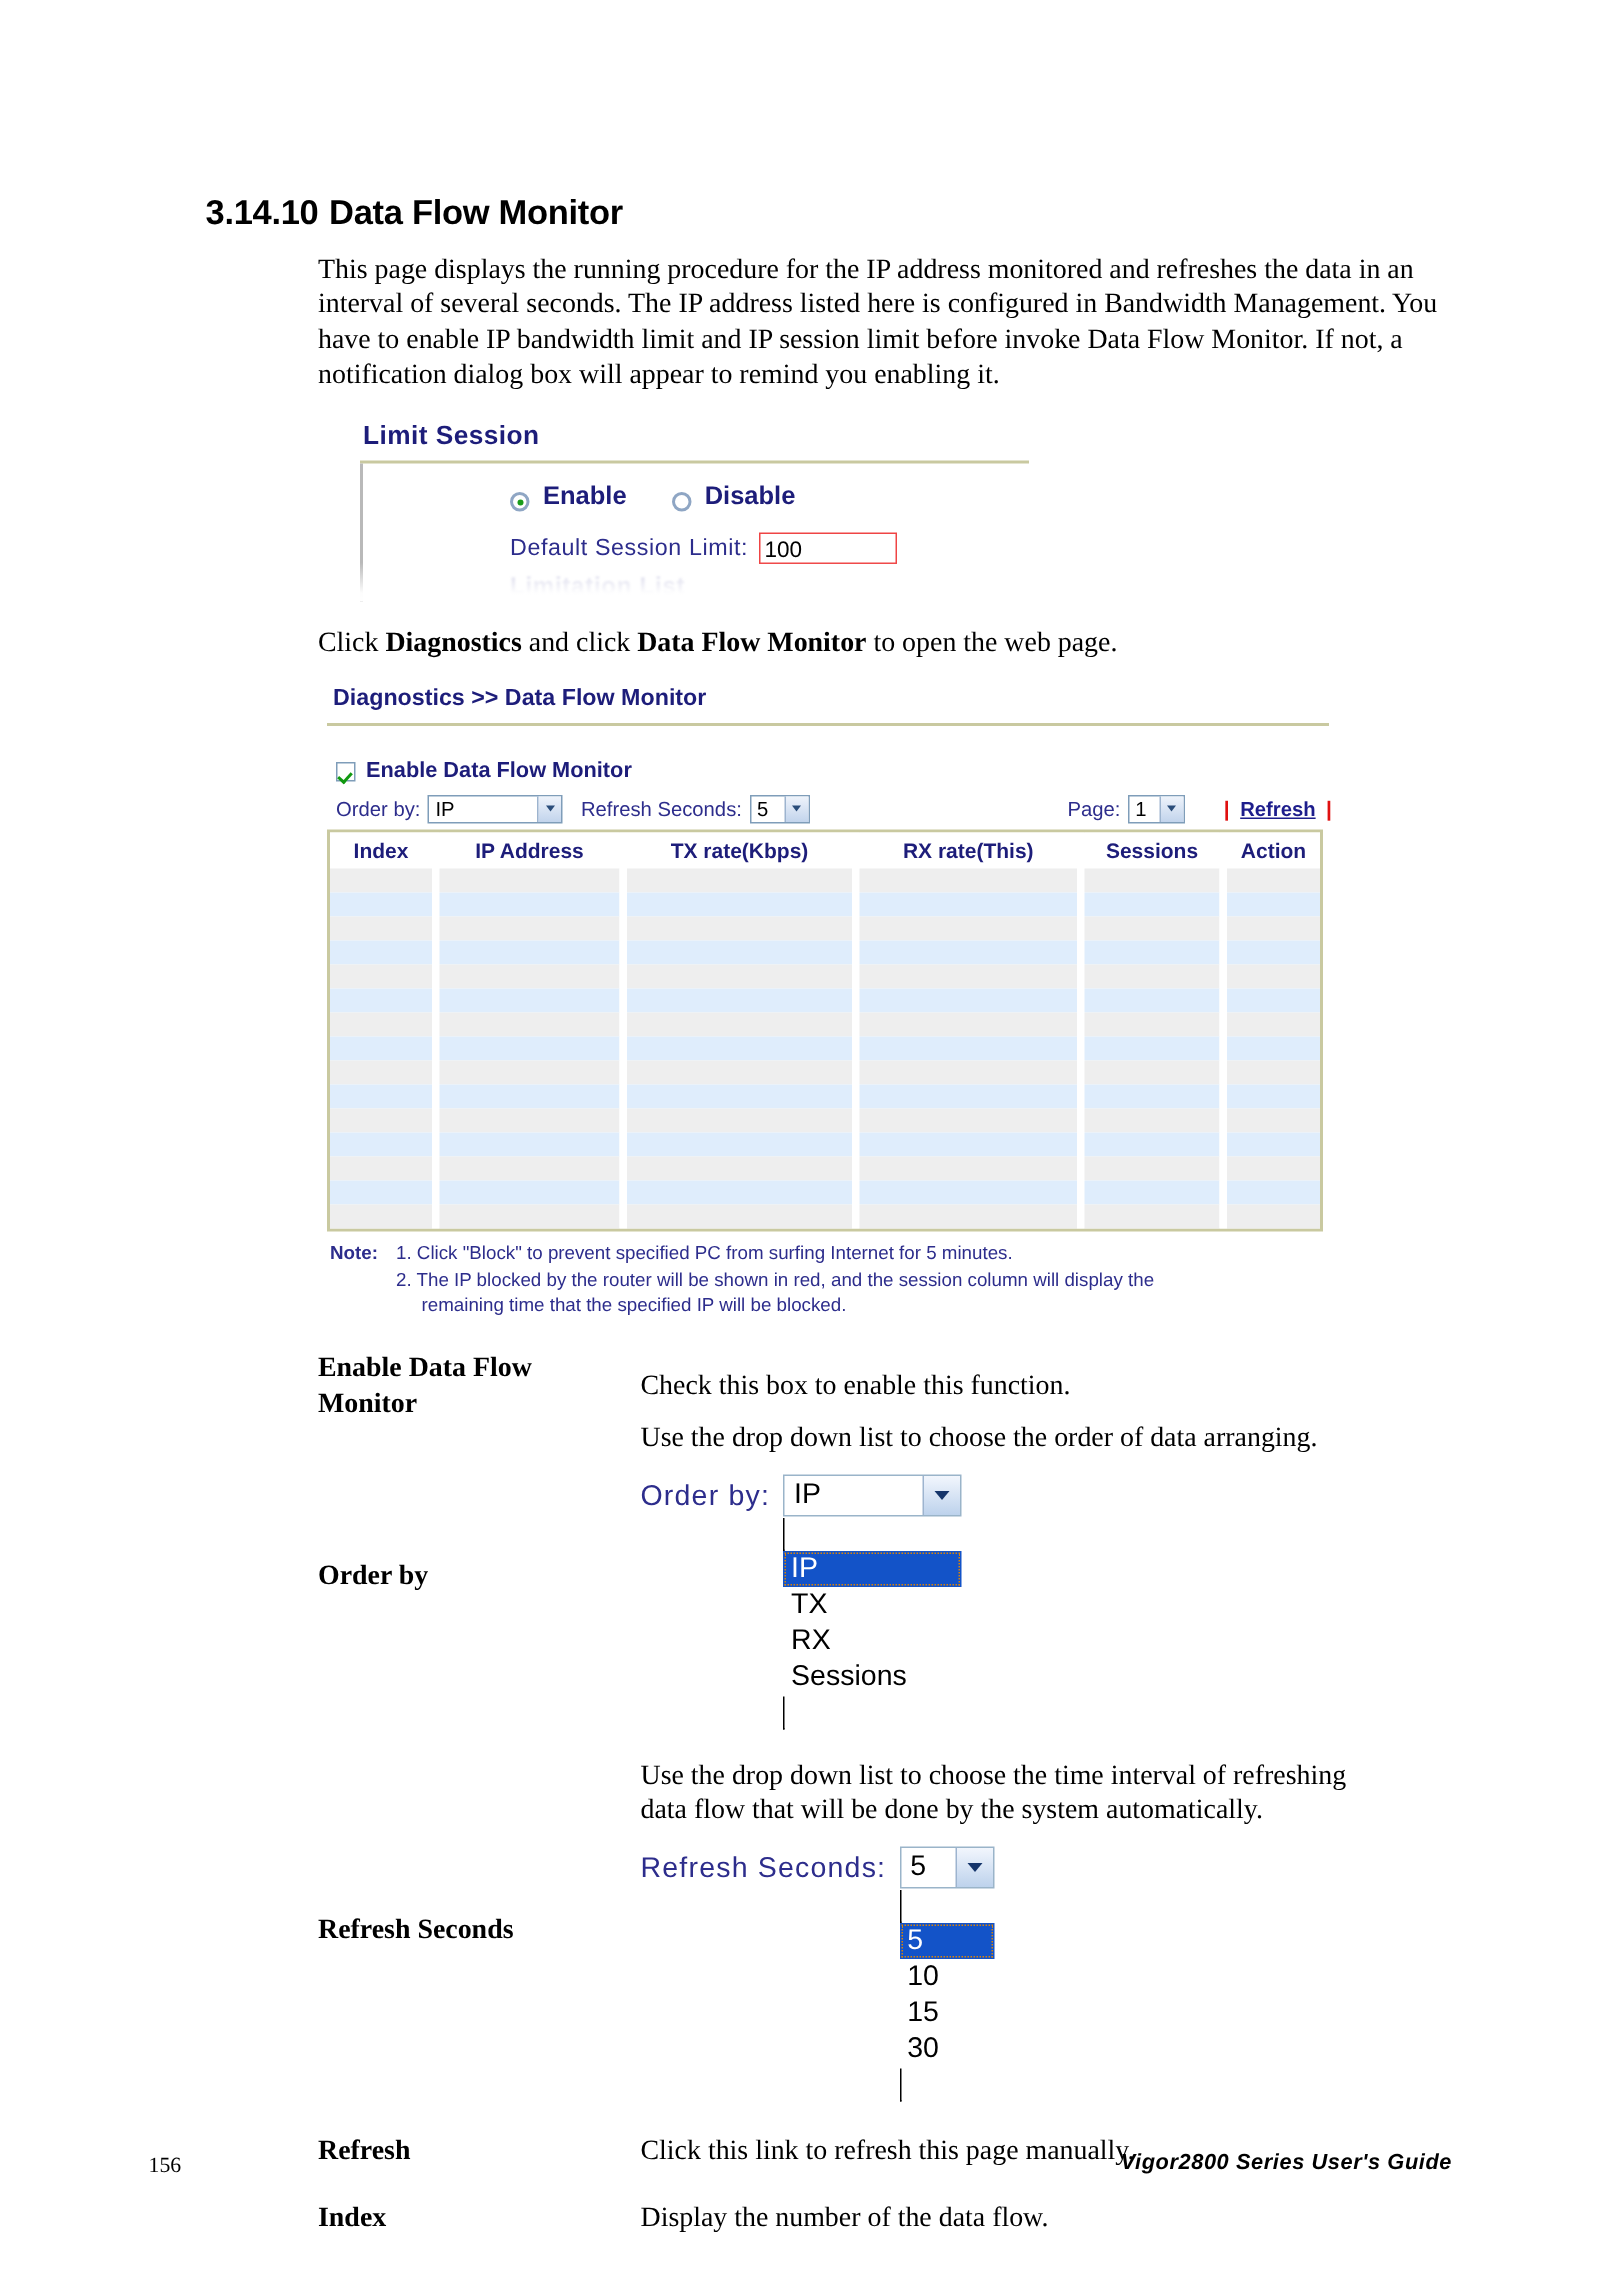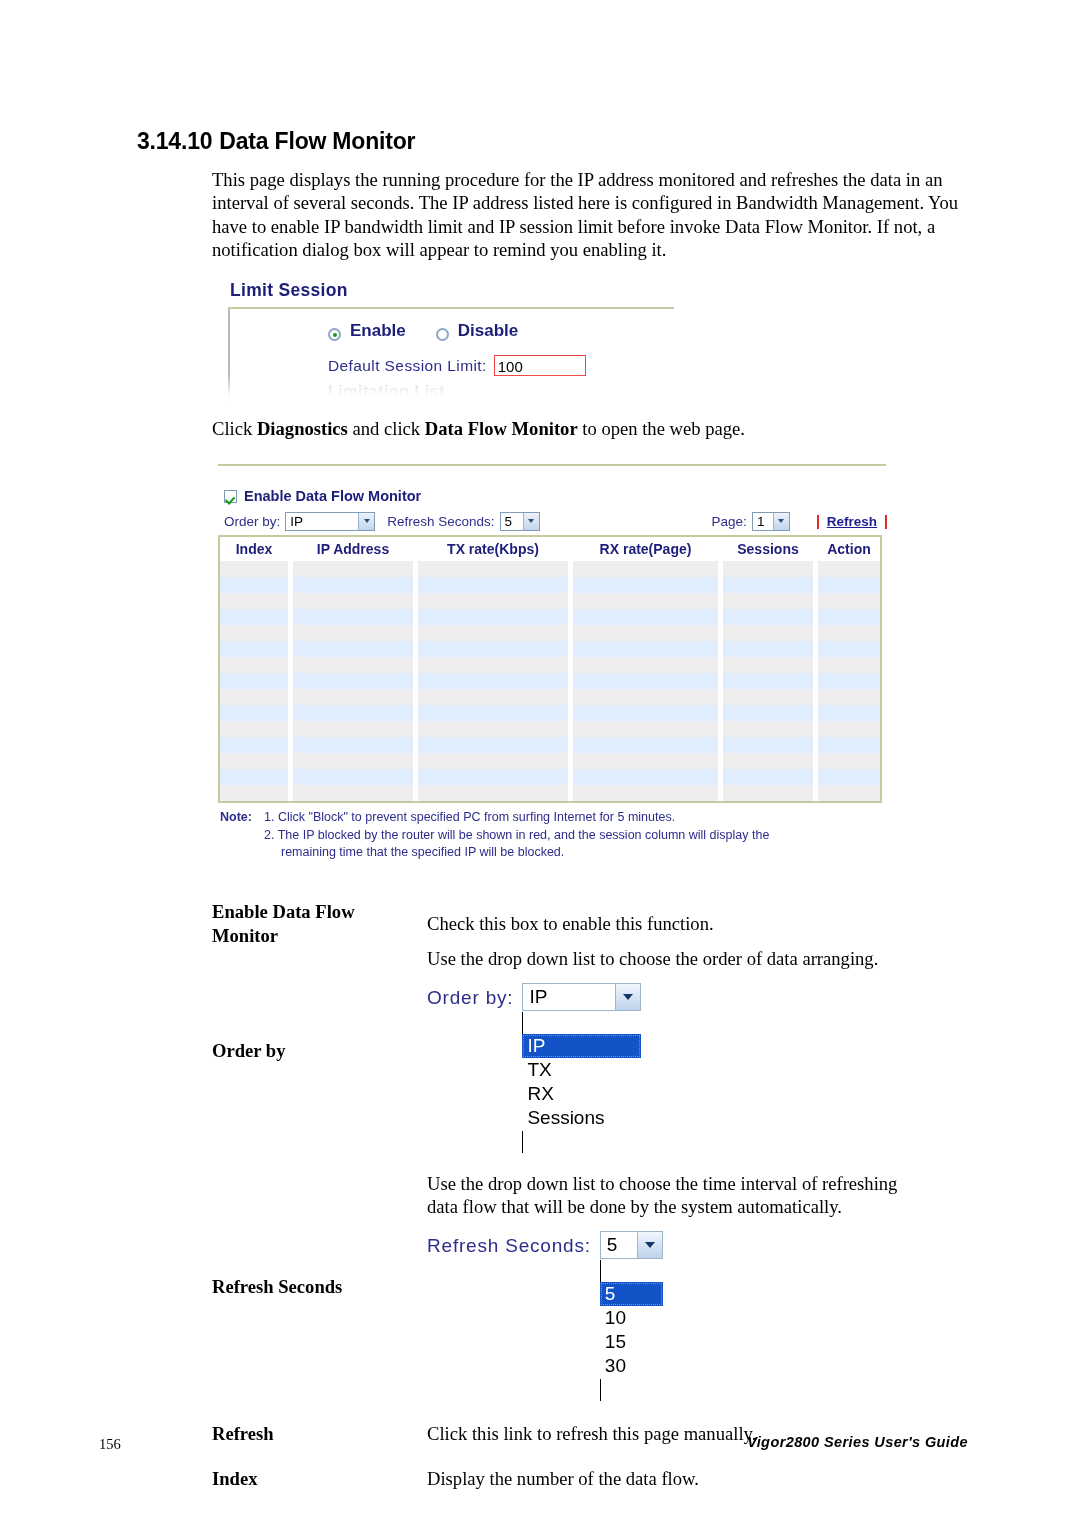--- a/index.html
+++ b/index.html
@@ -38,21 +38,21 @@
     font-family: "Liberation Serif", serif;
     font-size: 18.6px;
     line-height: 23.3px;
     text-align: left;
     color: #000000;
   }
 
   
   .limit-fig {
     position: absolute;
-    left: 228px;
+    left: 240px;
     top: 280px;
     width: 450px;
     height: 122px;
     overflow: hidden;
   }
   .limit-title {
     font-family: "Liberation Sans", sans-serif;
     font-weight: bold;
     font-size: 17.5px;
     color: #1d1d7a;
@@ -468,20 +468,21 @@
     </div>
 
     <div class="limitation-list">Limitation List</div>
   </div>
 </div>
 
 <div class="click-line"><span>Click </span><b>Diagnostics</b><span> and click </span><b>Data Flow Monitor</b><span> to open the web page.</span></div>
 
 <div class="diag-fig">
 
+  <div class="diag-breadcrumb">Diagnostics &gt;&gt; Data Flow Monitor</div>
   <div class="diag-rule"></div>
 
   <div class="enable-row">
     <span class="chk on"></span>
     <span class="enable-label">Enable Data Flow Monitor</span>
   </div>
 
   <div class="toolbar">
     <span class="tb-label">Order by:</span>
     <span class="mini-select w-ip">
@@ -526,21 +527,21 @@
         <col style="width:62px">
       </colgroup>
       <thead>
         <tr>
           <th>Index</th>
           <th></th>
           <th>IP Address</th>
           <th></th>
           <th>TX rate(Kbps)</th>
           <th></th>
-          <th>RX rate(Page)</th>
+          <th>RX rate(This)</th>
           <th></th>
           <th>Sessions</th>
           <th></th>
           <th>Action</th>
         </tr>
       </thead>
       <tbody id="table-body">
           <tr class="odd">
             <td></td>
             <td class="sep"></td>

